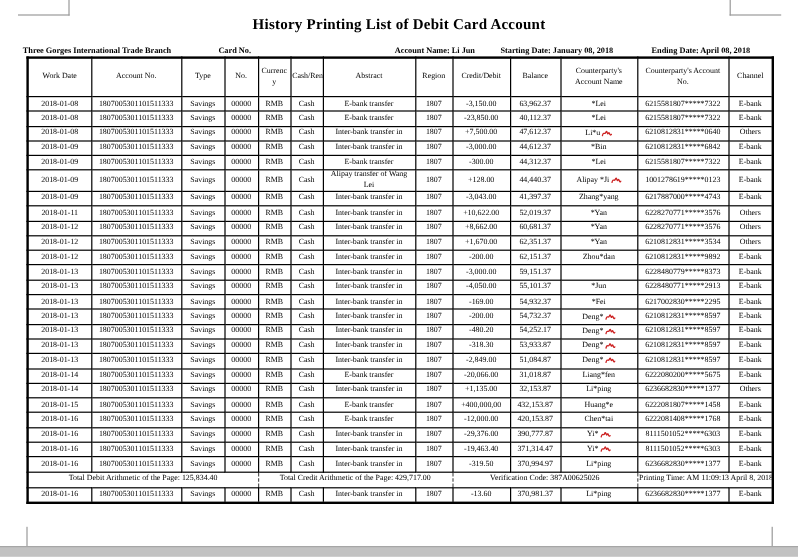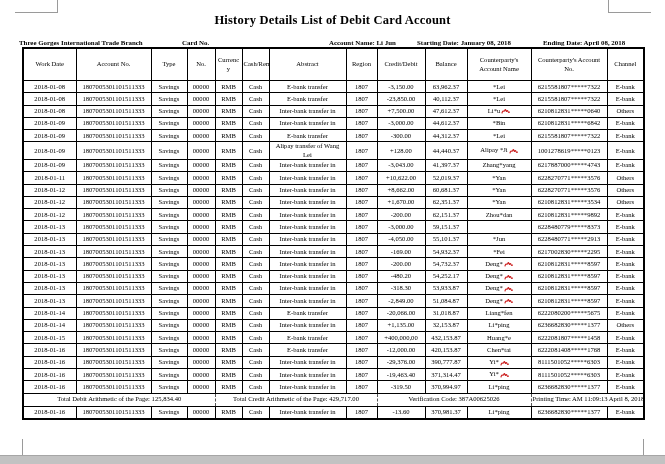--- a/index.html
+++ b/index.html
@@ -49,21 +49,21 @@
   table{border:2px solid #000;}
   .redmark{display:inline-block;vertical-align:middle;margin-left:1px;}
 </style>
 </head>
 <body>
 
 <div class="page">
   <div class="crop-mark tl"></div>
   <div class="crop-mark tr"></div>
 
-  <h1>History Details List of Debit Card Account</h1>
+  <h1>History Printing List of Debit Card Account</h1>
 
   <div class="info">
     <span class="branch">Three Gorges International Trade Branch</span>
     <span class="cardno">Card No.</span>
     <span class="acct">Account Name: Li Jun</span>
     <span class="start">Starting Date:  January 08, 2018</span>
     <span class="end">Ending Date: April 08, 2018</span>
   </div>
 
   <table>

